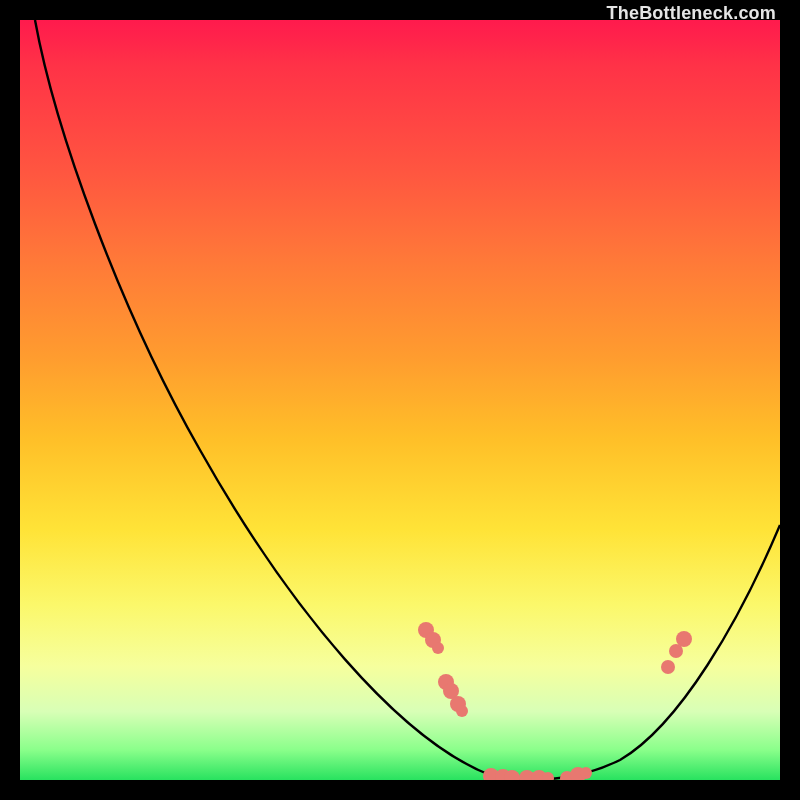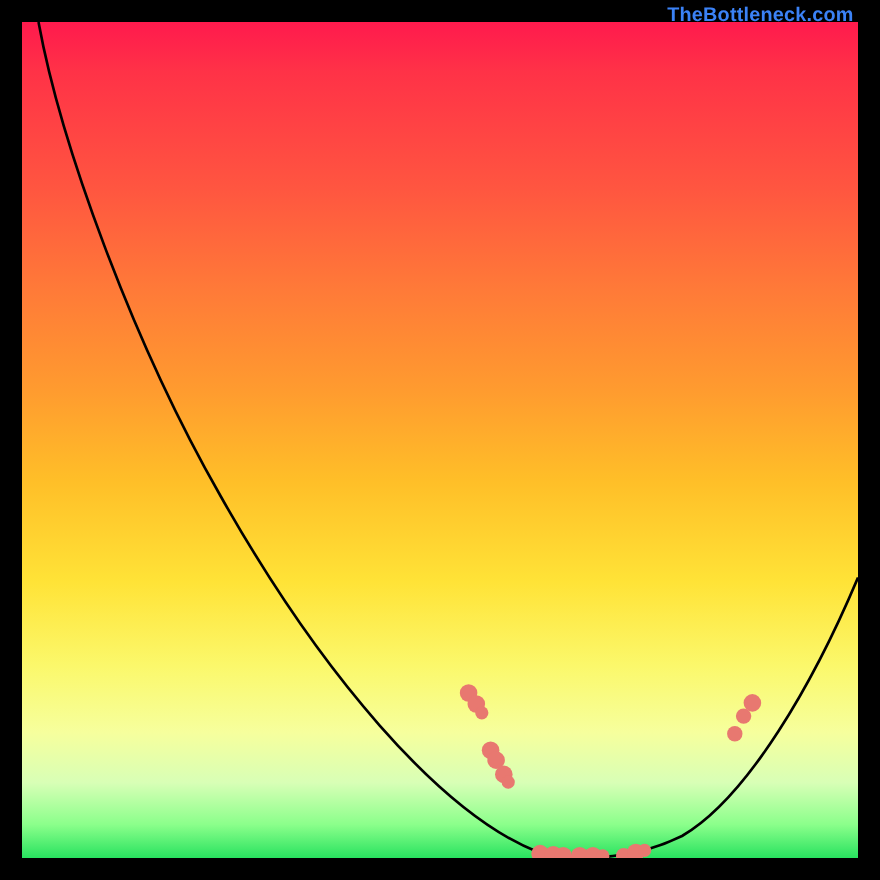--- a/index.html
+++ b/index.html
@@ -40,21 +40,21 @@
       #8bff8b 96%,
       #28e25f 100%
     );
   }
   .watermark {
     position: absolute;
     top: 3px;
     right: 24px;
     font-size: 18px;
     font-weight: bold;
-    color: #3b82f6;
+    color: #e5e5e5;
     letter-spacing: 0.2px;
   }
   svg.overlay {
     position: absolute;
     left: 0;
     top: 0;
     width: 100%;
     height: 100%;
   }
 </style>

